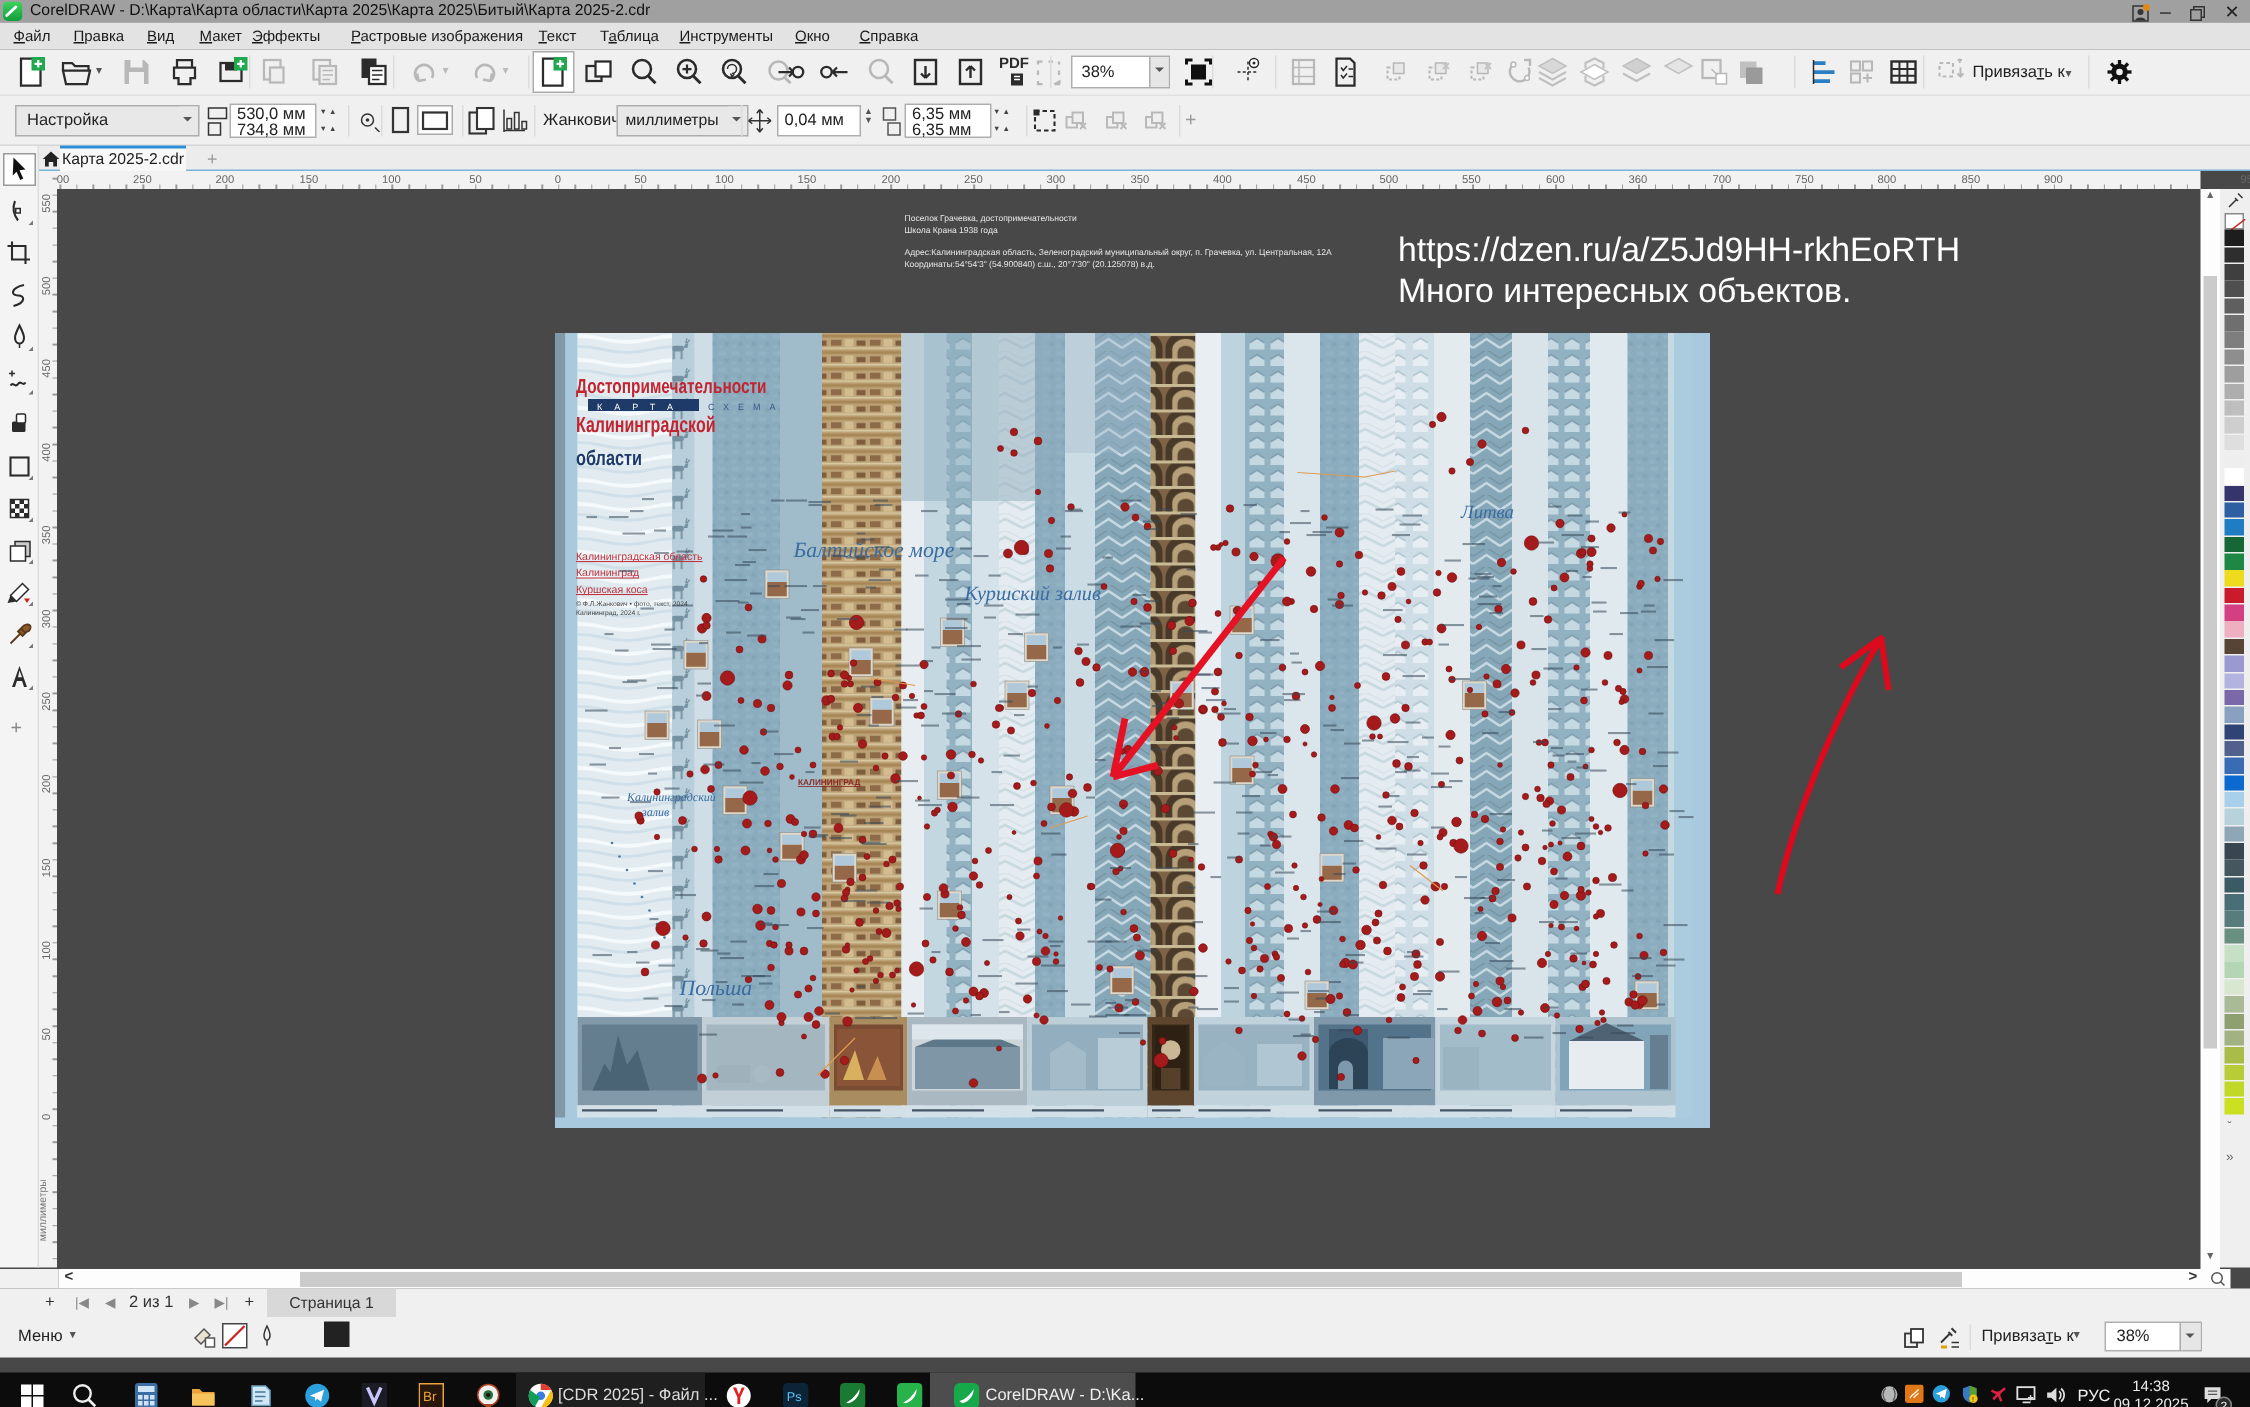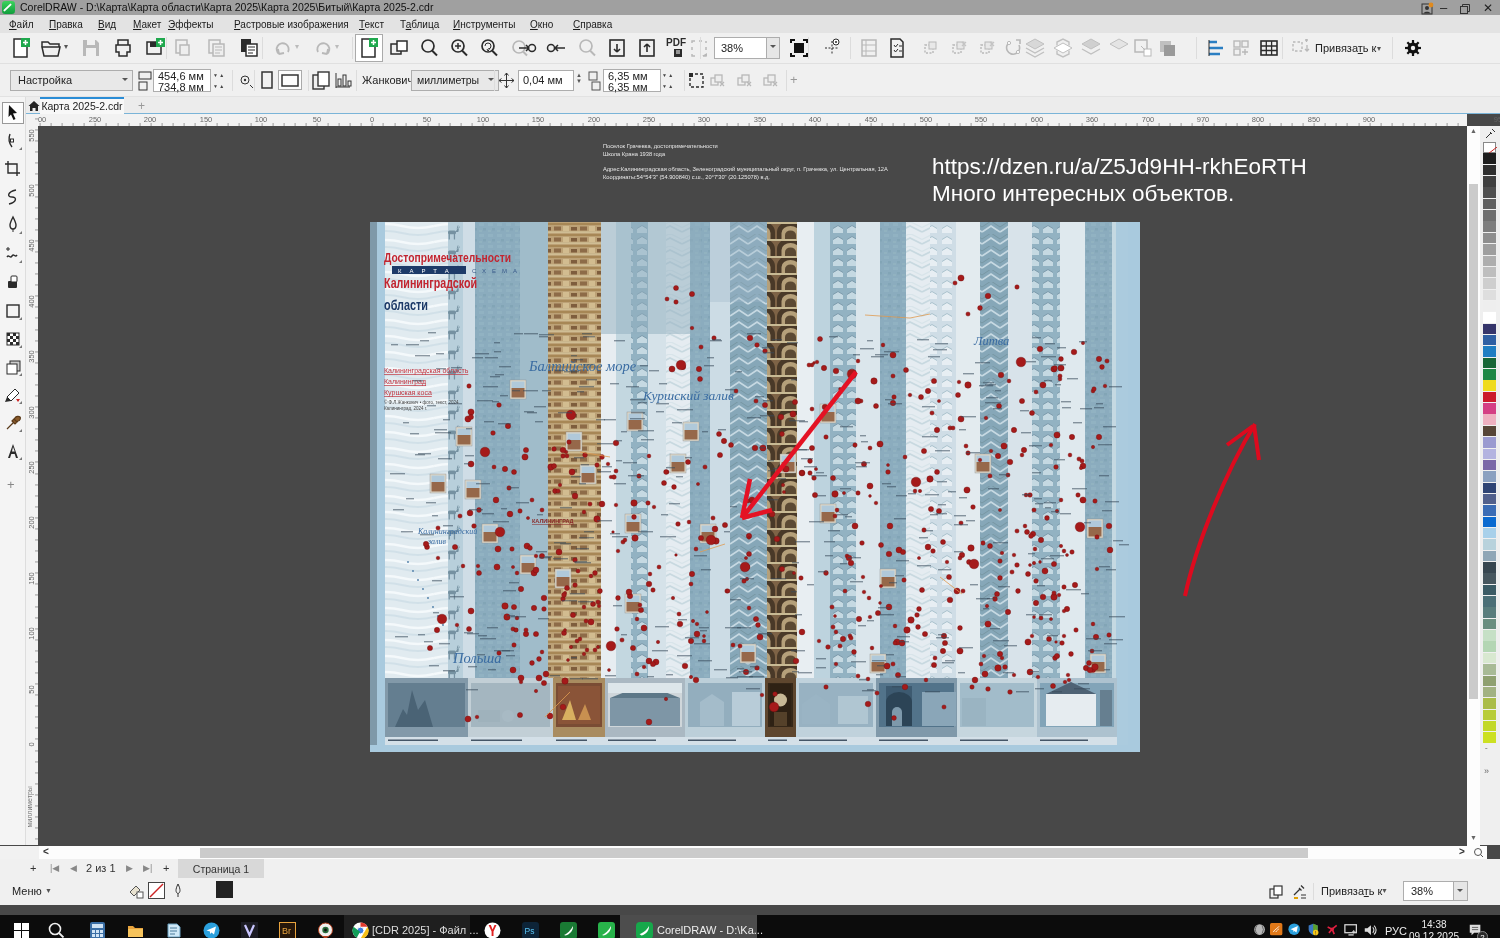--- a/index.html
+++ b/index.html
@@ -298,21 +298,21 @@
   <div id="propbar">
       <div class="combo" style="left:10px;top:6px;width:123px;height:21px;background:#e8e8e8">
         <span style="position:absolute;left:7px;top:3px">Настройка</span>
         <span class="arr" style="background:#e8e8e8;border-left:none"></span>
       </div>
 <svg style="position:absolute;left:138px;top:7px" width="14" height="20" viewBox="0 0 14 20">
         <rect x="1" y="1" width="12" height="7" fill="none" stroke="#333"></rect>
         <rect x="1" y="11" width="8" height="8" fill="none" stroke="#333"></rect>
       </svg>
 <div style="position:absolute;left:153px;top:5px;width:58px;height:23px;background:#fff;border:1px solid #adadad"></div>
-<span class="lbl" style="left:158px;top:6px">454,6 мм</span>
+<span class="lbl" style="left:158px;top:6px">530,0 мм</span>
 <span class="lbl" style="left:158px;top:17px">734,8 мм</span>
 <span style="position:absolute;left:213px;top:8px;color:#444;font-size:5px">▼ ▲</span>
 <span style="position:absolute;left:213px;top:19px;color:#444;font-size:5px">▼ ▲</span>
 <svg style="position:absolute;left:238px;top:8px" width="16" height="16" viewBox="0 0 16 16">
         <circle cx="7" cy="8" r="4" fill="none" stroke="#333"></circle>
         <circle cx="7" cy="8" r="1.2" fill="#333"></circle>
         <path d="M12 13 l3 3" stroke="#333"></path>
       </svg>
 <svg style="position:absolute;left:260px;top:7px" width="14" height="19" viewBox="0 0 14 19">
         <rect x="2" y="1" width="10" height="16" fill="none" stroke="#333" stroke-width="1.5"></rect>
@@ -404,21 +404,21 @@
 <span class="num" style="left:601px">250</span>
 <span class="num" style="left:656px">300</span>
 <span class="num" style="left:712px">350</span>
 <span class="num" style="left:767px">400</span>
 <span class="num" style="left:823px">450</span>
 <span class="num" style="left:878px">500</span>
 <span class="num" style="left:933px">550</span>
 <span class="num" style="left:989px">600</span>
 <span class="num" style="left:1044px">360</span>
 <span class="num" style="left:1100px">700</span>
-<span class="num" style="left:1155px">970</span>
+<span class="num" style="left:1155px">750</span>
 <span class="num" style="left:1210px">800</span>
 <span class="num" style="left:1266px">850</span>
 <span class="num" style="left:1321px">900</span>
 <span class="num" style="left:1452px">950</span>
 <div style="position:absolute;left:0;top:9px;width:1429px;height:3px;background-image:repeating-linear-gradient(90deg,#999 0 1px,transparent 1px 11.08px);background-position:1.60px 0"></div>
     </div>
   <div id="vruler">
       <span class="num" style="top:626px">0</span>
 <span class="num" style="top:571px">50</span>
 <span class="num" style="top:515px">100</span>

